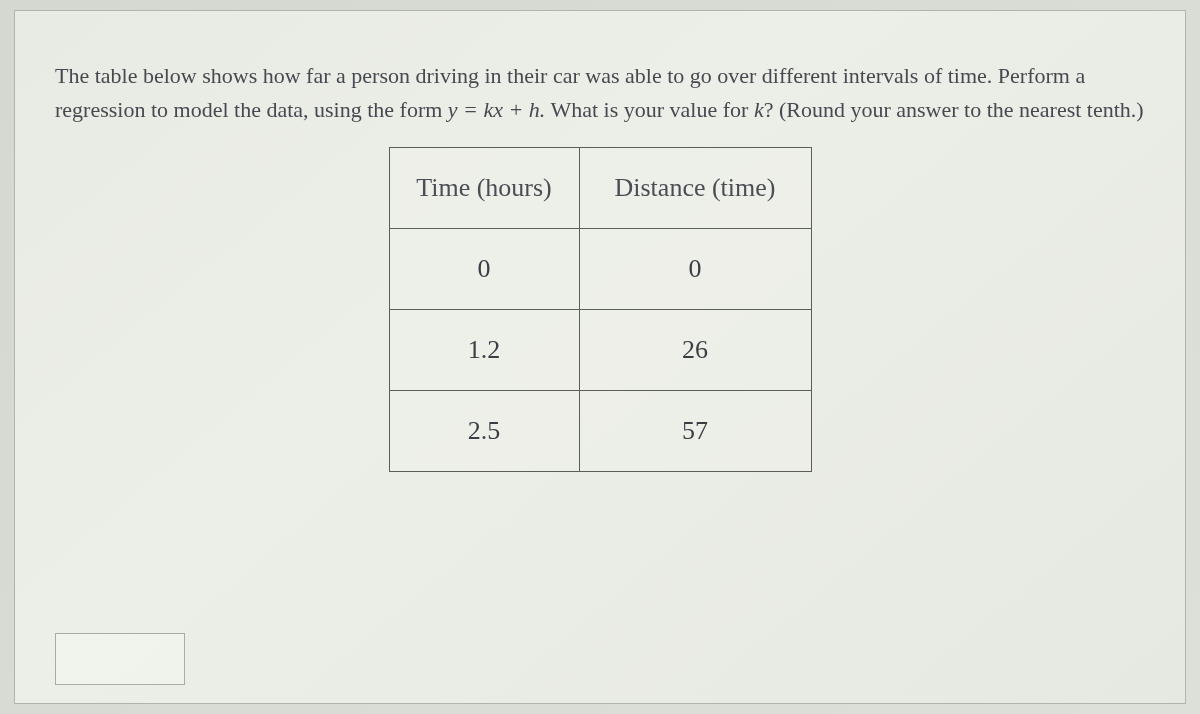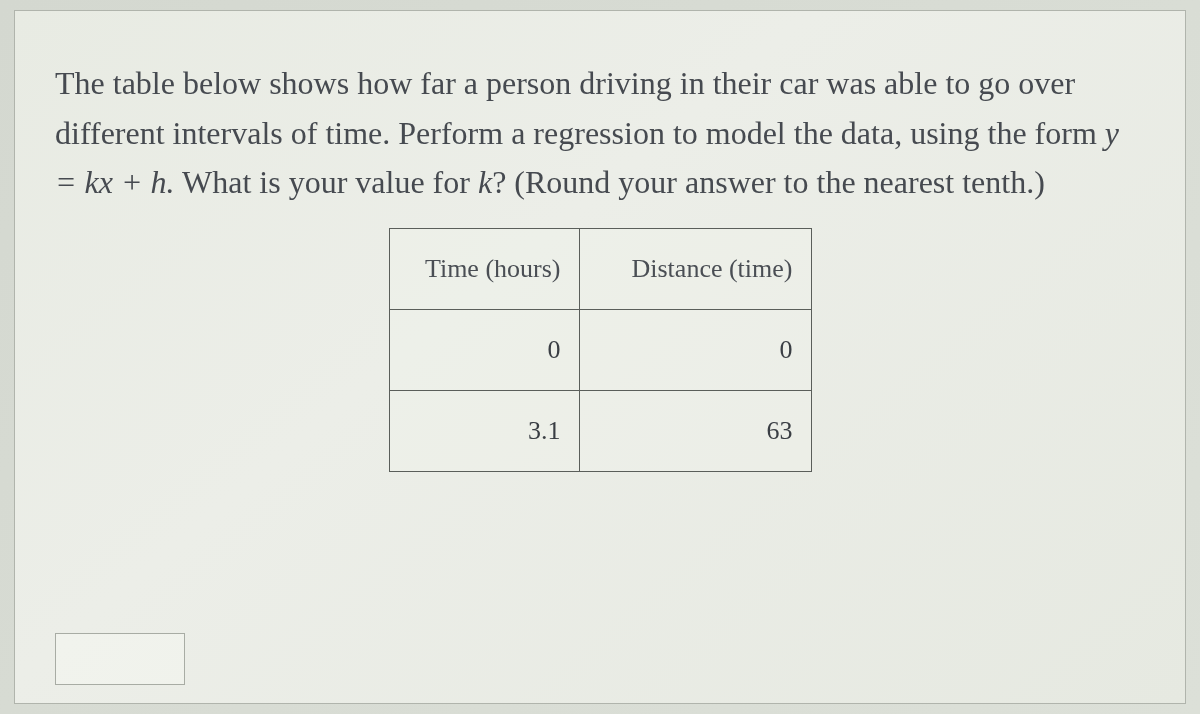--- a/index.html
+++ b/index.html
@@ -19,41 +19,41 @@
       position: absolute;
       top: 10px;
       left: 14px;
       right: 14px;
       bottom: 10px;
       background: linear-gradient(140deg, #e8ebe3 0%, #eceee8 40%, #e6e9e1 100%);
       border: 1px solid #b0b4ac;
       padding: 48px 40px 20px 40px;
     }
     .question-text {
-      font-size: 32px;
+      font-size: 22px;
       line-height: 1.55;
       color: #464a50;
     }
     .math {
       font-style: italic;
       font-family: 'Times New Roman', serif;
     }
     .table-wrapper {
       display: flex;
       justify-content: center;
       margin-top: 20px;
     }
     table {
       border-collapse: collapse;
       background: rgba(240, 242, 236, 0.4);
     }
     th, td {
       border: 1px solid #5a5e5a;
       padding: 25px 18px;
-      text-align: right;
+      text-align: center;
       font-size: 26px;
       color: #3a3e44;
       font-weight: normal;
     }
     th {
       font-weight: normal;
       color: #4a4e54;
     }
     .col-time {
       width: 190px;
@@ -86,21 +86,25 @@
           <th class="col-time">Time (hours)</th>
           <th class="col-distance">Distance (time)</th>
         </tr>
       </thead>
       <tbody>
         <tr>
           <td>0</td>
           <td>0</td>
         </tr>
         <tr>
-          <td>3.1</td>
-          <td>63</td>
+          <td>1.2</td>
+          <td>26</td>
+        </tr>
+        <tr>
+          <td>2.5</td>
+          <td>57</td>
         </tr>
       </tbody>
     </table>
   </div>
 
   <div class="answer-box"></div>
 </div>
 
 </body></html>

